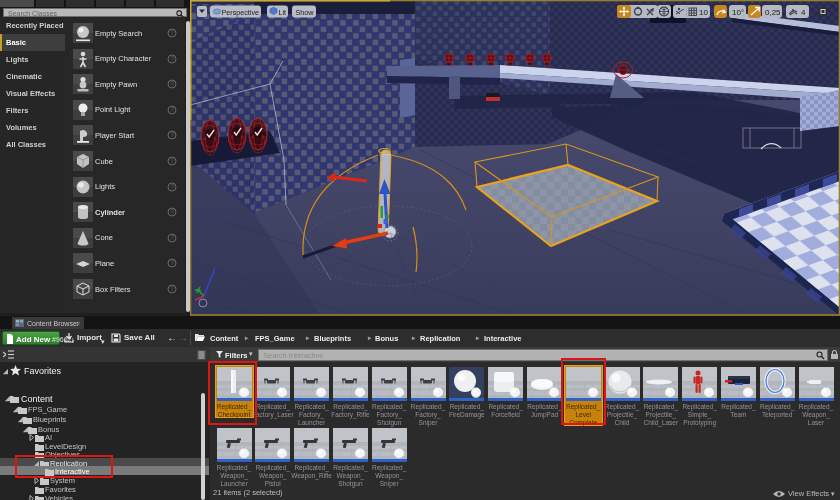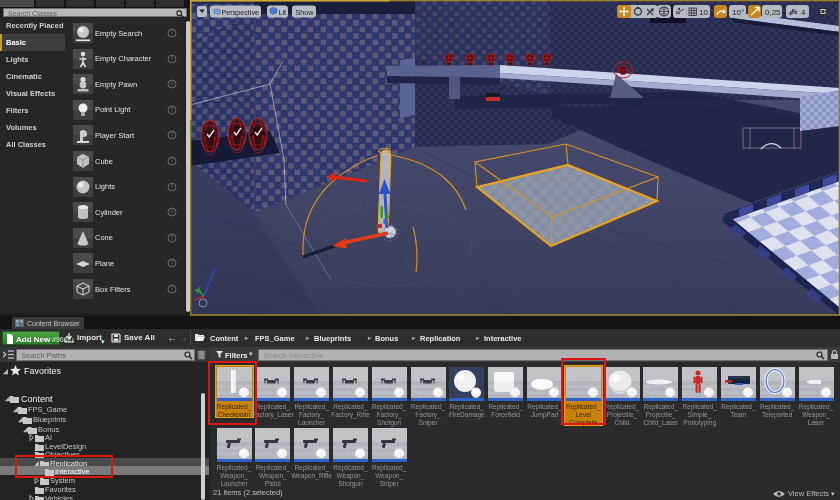--- a/index.html
+++ b/index.html
@@ -128,21 +128,21 @@
         <svg class="abs" style="left:102px;top:164.6px;" width="10" height="10" viewBox="0 0 10 10">
           <circle cx="5" cy="5" r="4" fill="none" stroke="#6a6a6a" stroke-width="1"></circle>
           <text x="5" y="7.4" font-size="6.5" fill="#6a6a6a" text-anchor="middle">?</text>
         </svg>
         <div class="abs" style="left:8px;top:185.2px;width:20px;height:20px;"><svg width="20" height="20" viewBox="0 0 20 20">
             <rect width="20" height="20" fill="#3e3e3e"></rect>
             <rect width="20" height="10" fill="#4a4a4a"></rect>
             <path d="M 5,5 L 5,15 A 5,2 0 0 0 15,15 L 15,5" fill="#c2c2c2"></path>
             <ellipse cx="10" cy="5" rx="5" ry="2" fill="#e8e8e8"></ellipse>
           </svg></div>
-        <span class="abs" style="left:30px;top:190.7px;font-size:7.5px;color:#e2e2e2;">Cylinder</span>
+        <span class="abs" style="left:30px;top:190.7px;font-size:7.5px;color:#e2e2e2;font-weight:bold;">Cylinder</span>
         <svg class="abs" style="left:102px;top:190.2px;" width="10" height="10" viewBox="0 0 10 10">
           <circle cx="5" cy="5" r="4" fill="none" stroke="#6a6a6a" stroke-width="1"></circle>
           <text x="5" y="7.4" font-size="6.5" fill="#6a6a6a" text-anchor="middle">?</text>
         </svg>
         <div class="abs" style="left:8px;top:210.8px;width:20px;height:20px;"><svg width="20" height="20" viewBox="0 0 20 20">
             <rect width="20" height="20" fill="#3e3e3e"></rect>
             <rect width="20" height="10" fill="#4a4a4a"></rect>
             <path d="M 10,3 L 15.5,15.5 A 5.5,2 0 0 1 4.5,15.5 z" fill="#c8c8c8"></path>
           </svg></div>
         <span class="abs" style="left:30px;top:216.3px;font-size:7.5px;color:#e2e2e2;">Cone</span>
@@ -488,27 +488,20 @@
       <div class="abs" style="left:0;top:31px;width:840px;height:15px;background:#343434;"></div>
       <div class="abs" style="left:210px;top:31px;width:630px;height:15px;background:#3a3a3a;"></div>
       <svg class="abs" style="left:3px;top:34px;" width="11" height="9" viewBox="0 0 11 9">
         <path d="M 3,4.5 L 0,2 M 3,4.5 L 0,7" stroke="#c8c8c8" stroke-width="1.2" fill="none"></path>
         <g stroke="#c8c8c8" stroke-width="1.2">
           <line x1="5" y1="1" x2="11" y2="1"></line>
           <line x1="5" y1="4.5" x2="11" y2="4.5"></line>
           <line x1="5" y1="8" x2="11" y2="8"></line>
         </g>
       </svg>
-      <div class="abs" style="left:16px;top:32.5px;width:179px;height:12px;background:#b2b2b2;border:1px solid #6f6f6f;">
-        <span class="abs" style="left:4px;top:1.5px;font-size:7.5px;color:#5e5e5e;">Search Paths</span>
-        <svg class="abs" style="right:1px;top:1.5px;" width="9" height="9" viewBox="0 0 9 9">
-          <circle cx="3.5" cy="3.5" r="2.5" fill="none" stroke="#222" stroke-width="1.1"></circle>
-          <line x1="5.5" y1="5.5" x2="8" y2="8" stroke="#222" stroke-width="1.4"></line>
-        </svg>
-      </div>
       <svg class="abs" style="left:197px;top:33.5px;" width="9" height="10" viewBox="0 0 9 10">
         <rect width="9" height="10" fill="#4a4a4a"></rect>
         <g stroke="#cfcfcf" stroke-width="1">
           <line x1="1.5" y1="2" x2="7.5" y2="2"></line>
           <line x1="1.5" y1="4" x2="7.5" y2="4"></line>
           <line x1="1.5" y1="6" x2="7.5" y2="6"></line>
           <line x1="1.5" y1="8" x2="7.5" y2="8"></line>
         </g>
       </svg>
       <svg class="abs" style="left:216px;top:35px;" width="7" height="7" viewBox="0 0 7 7">

